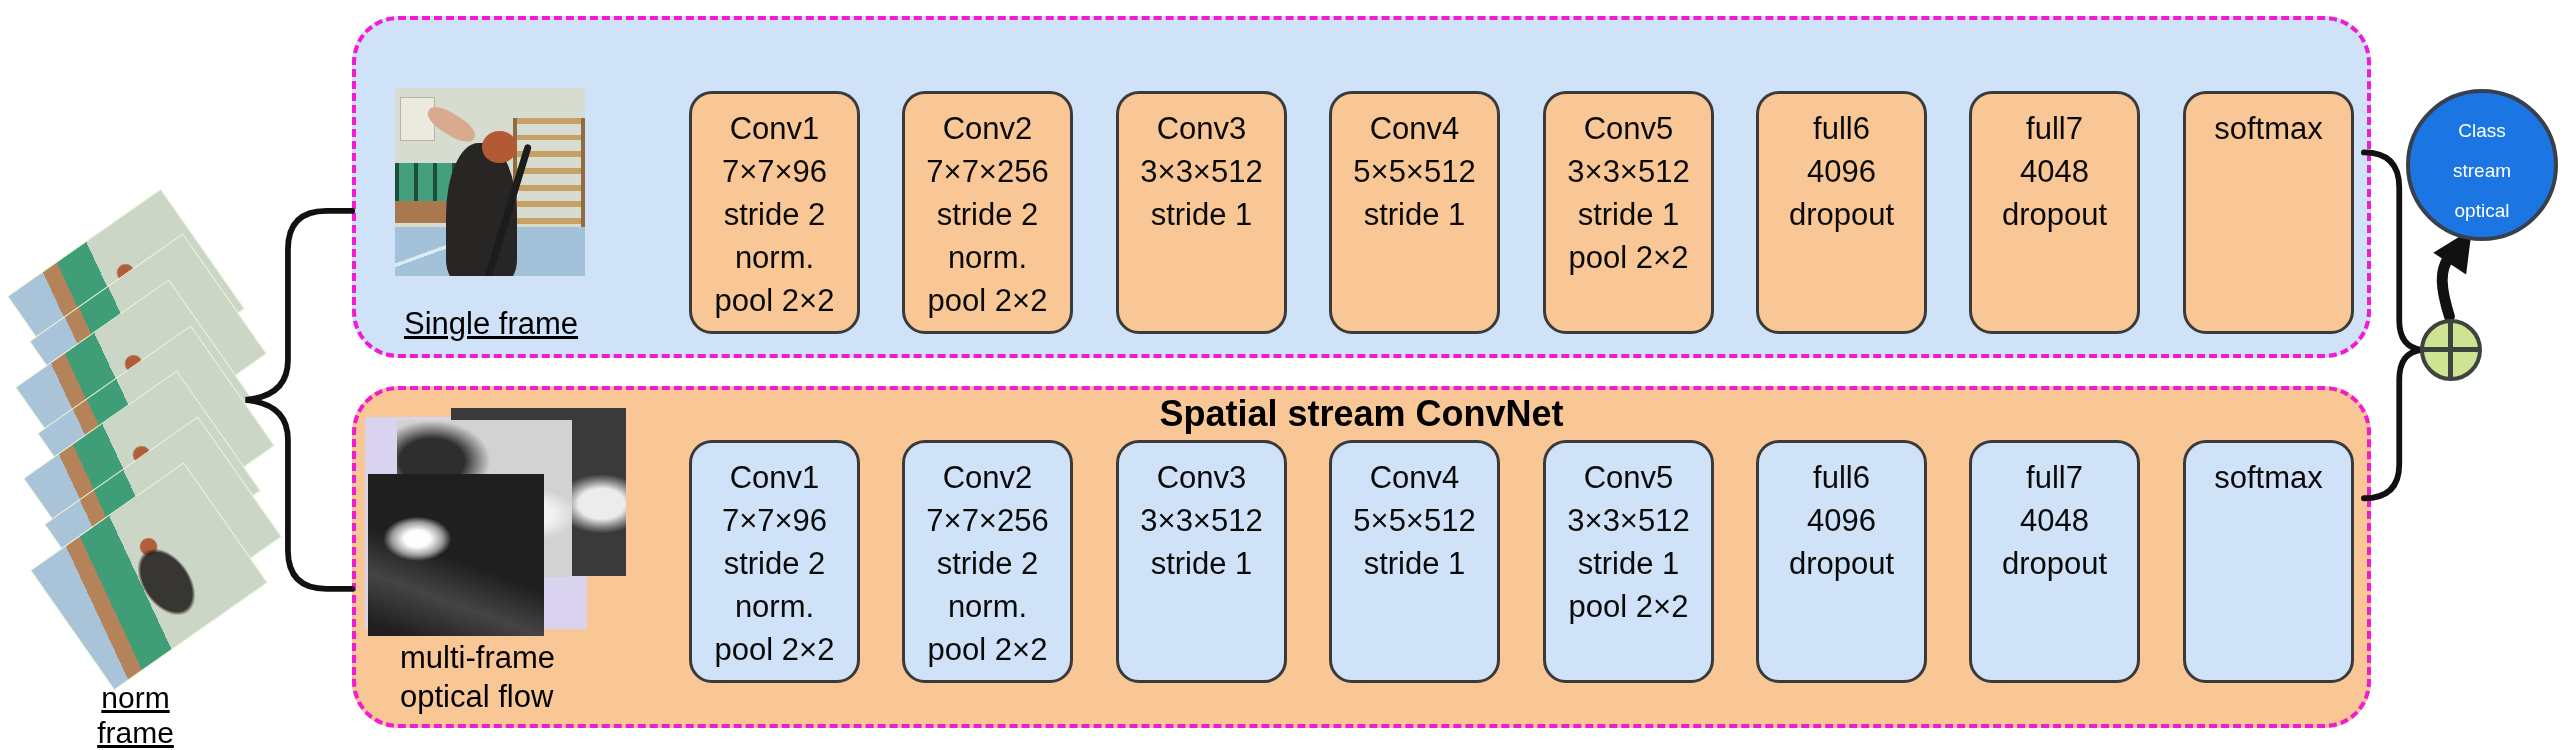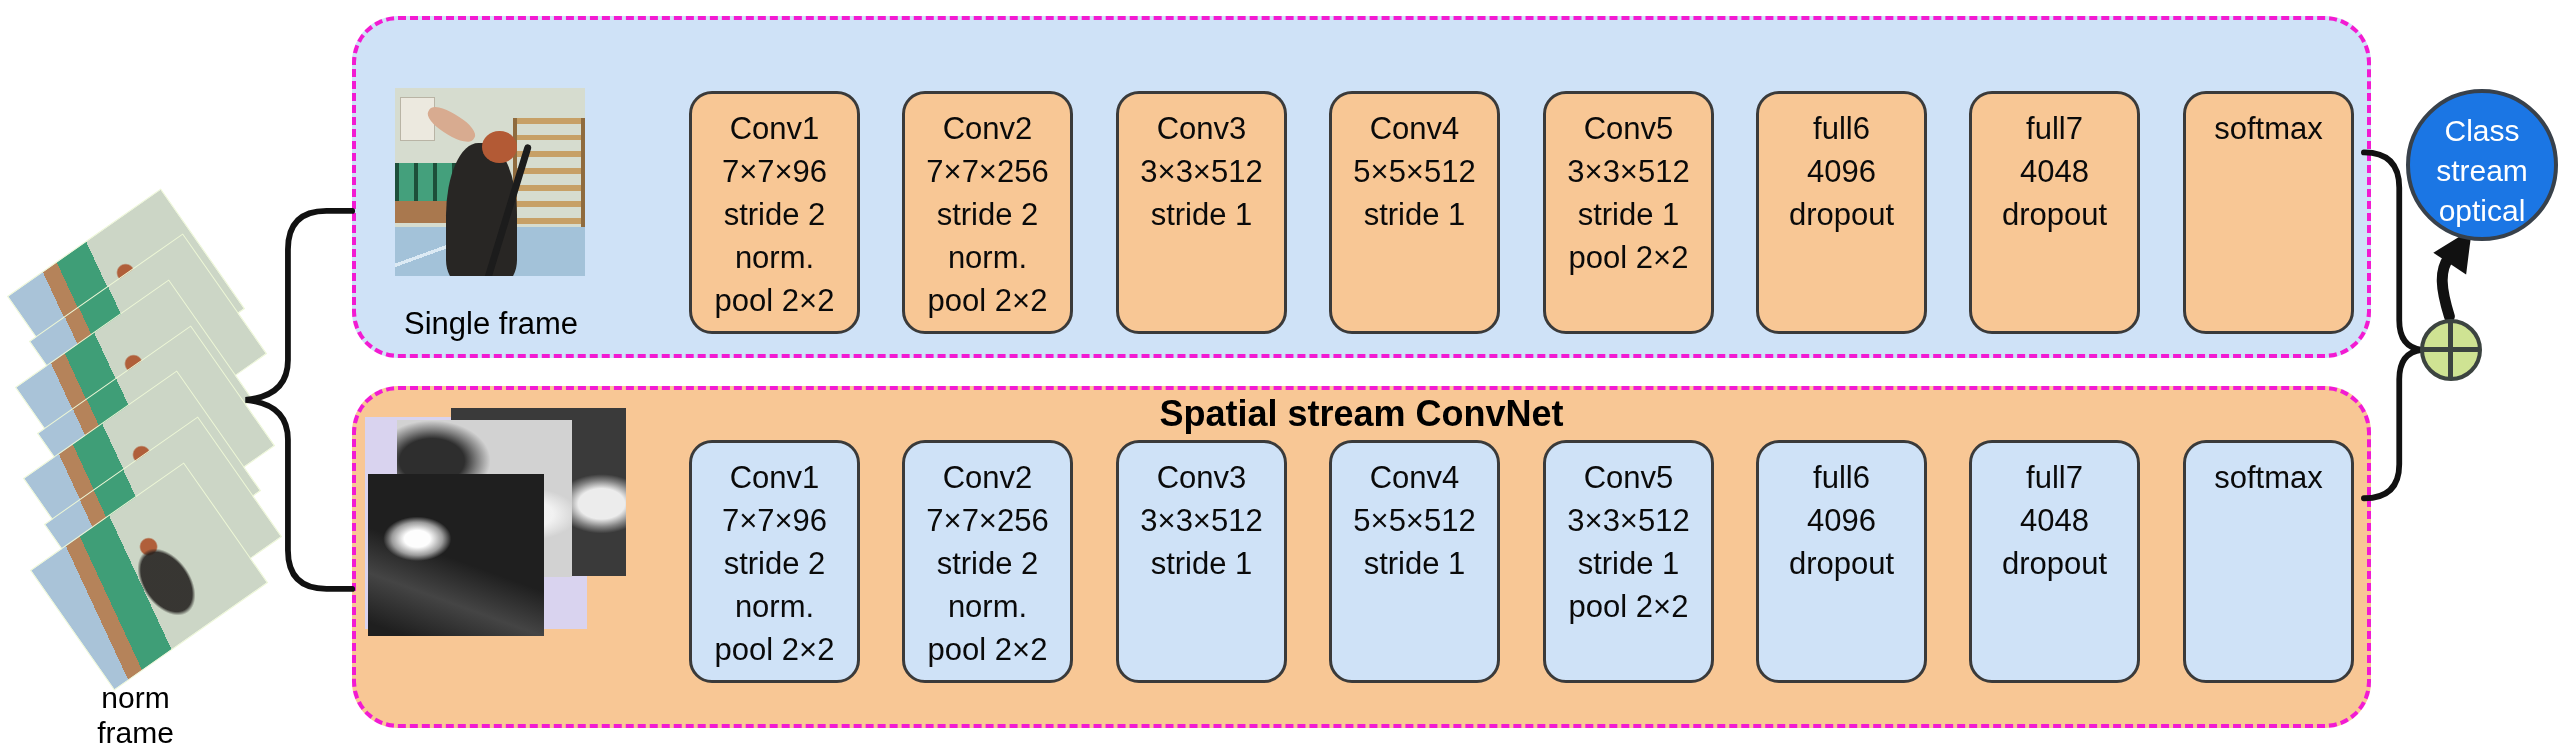--- a/index.html
+++ b/index.html
@@ -16,21 +16,21 @@
   
   .box{position:absolute;width:171px;height:243px;border:3.9px solid #3a3a3a;border-radius:23px;
     box-sizing:border-box;text-align:center;padding-top:13px;font-size:31px;line-height:43px;z-index:2;}
   .box.orange{background:#f8c795;}
   .box.blue{background:#cfe2f7;}
   .box.srow{top:91px;}
   .box.trow{top:440px;}
   .bl{display:block;}
   
   .caption{position:absolute;font-size:31px;line-height:37px;color:#000;z-index:2;}
-  .caption.center{text-align:center;}
+  .caption.center{text-align:center;text-decoration:underline;}
   
   .vframe{position:absolute;width:188px;height:147px;border:1.9px solid #edf7d6;box-sizing:border-box;
     transform:rotate(-35deg);z-index:2;
     background:
       radial-gradient(ellipse 35px 55px at 56% 60%, rgba(35,32,30,.88) 0 60%, rgba(35,32,30,0) 68%),
       radial-gradient(circle 13px at 59% 33%, #b05f3a 0 60%, rgba(176,95,58,0) 72%),
       linear-gradient(100deg,#a9c3d8 0 20%,#b5835a 20% 28%,#3f9e77 28% 45%,#ccd6c6 45% 100%);}
   
   #single-frame{position:absolute;left:395px;top:88px;width:190px;height:188px;overflow:hidden;
     background:#d6dccf;z-index:2;}
@@ -60,21 +60,21 @@
       radial-gradient(ellipse 61px 40px at 86% 57%, #ececec 0 38%, rgba(190,190,190,.55) 58%, rgba(0,0,0,0) 74%),#3a3a3a;}
   .of-light{left:37px;top:11.6px;width:175px;height:157px;background:
       radial-gradient(ellipse 77px 53px at 20% 26%, #2e2e2e 0 42%, rgba(70,70,70,.6) 58%, rgba(0,0,0,0) 76%),
       radial-gradient(ellipse 84px 39px at 70% 60%, rgba(245,245,245,.9) 0 40%, rgba(0,0,0,0) 70%),#d2d2d2;}
   .of-black{left:7.7px;top:66px;width:176px;height:162px;background:
       radial-gradient(ellipse 46px 30px at 28% 40%, #fdfdfd 0 28%, #9c9c9c 55%, rgba(0,0,0,0) 74%),
       linear-gradient(200deg, rgba(0,0,0,0) 52%, rgba(125,125,125,.4) 72%, rgba(0,0,0,0) 94%),#1f1f1f;}
   
   #fusion-circle{position:absolute;left:2406px;top:89px;width:152px;height:152px;border-radius:50%;
     background:#1b76e4;border:4.5px solid #38414b;box-sizing:border-box;z-index:4;
-    text-align:center;color:#fff;font-size:30px;line-height:40px;padding-top:18px;}
+    text-align:center;color:#fff;font-size:19px;line-height:40px;padding-top:18px;}
   #sum-node{position:absolute;left:2420px;top:319px;width:62px;height:62px;border-radius:50%;
     background:#cfe393;border:4.5px solid #3c4440;box-sizing:border-box;z-index:4;}
   .sum-v{position:absolute;left:calc(50% - 2.6px);top:-2.6px;bottom:-2.6px;width:5.1px;background:#3c4440;}
   .sum-h{position:absolute;top:calc(50% - 2.6px);left:-2.6px;right:-2.6px;height:5.1px;background:#3c4440;}
   
   #wires{position:absolute;left:0;top:0;z-index:3;pointer-events:none;}
 </style>
 </head>
 <body>
 
@@ -157,20 +157,24 @@
 
   <div class="panel orange" style="left:352px;top:386px;width:2019px;height:342px"></div>
   <div class="panel-title" style="top:393px">Spatial stream ConvNet</div>
 
   <div id="optical-flow">
     <div class="abs of-lav"></div>
     <div class="abs of-dark1"></div>
     <div class="abs of-light"></div>
     <div class="abs of-black"></div>
   </div>
+  <div class="caption" style="left:400px;top:638px;line-height:39px">
+    <span class="bl">multi-frame</span>
+    <span class="bl">optical flow</span>
+  </div>
 
   <div class="box blue trow" style="left:689px">
     <span class="bl">Conv1</span>
     <span class="bl">7×7×96</span>
     <span class="bl">stride 2</span>
     <span class="bl">norm.</span>
     <span class="bl">pool 2×2</span>
   </div>
   <div class="box blue trow" style="left:902px">
     <span class="bl">Conv2</span>

